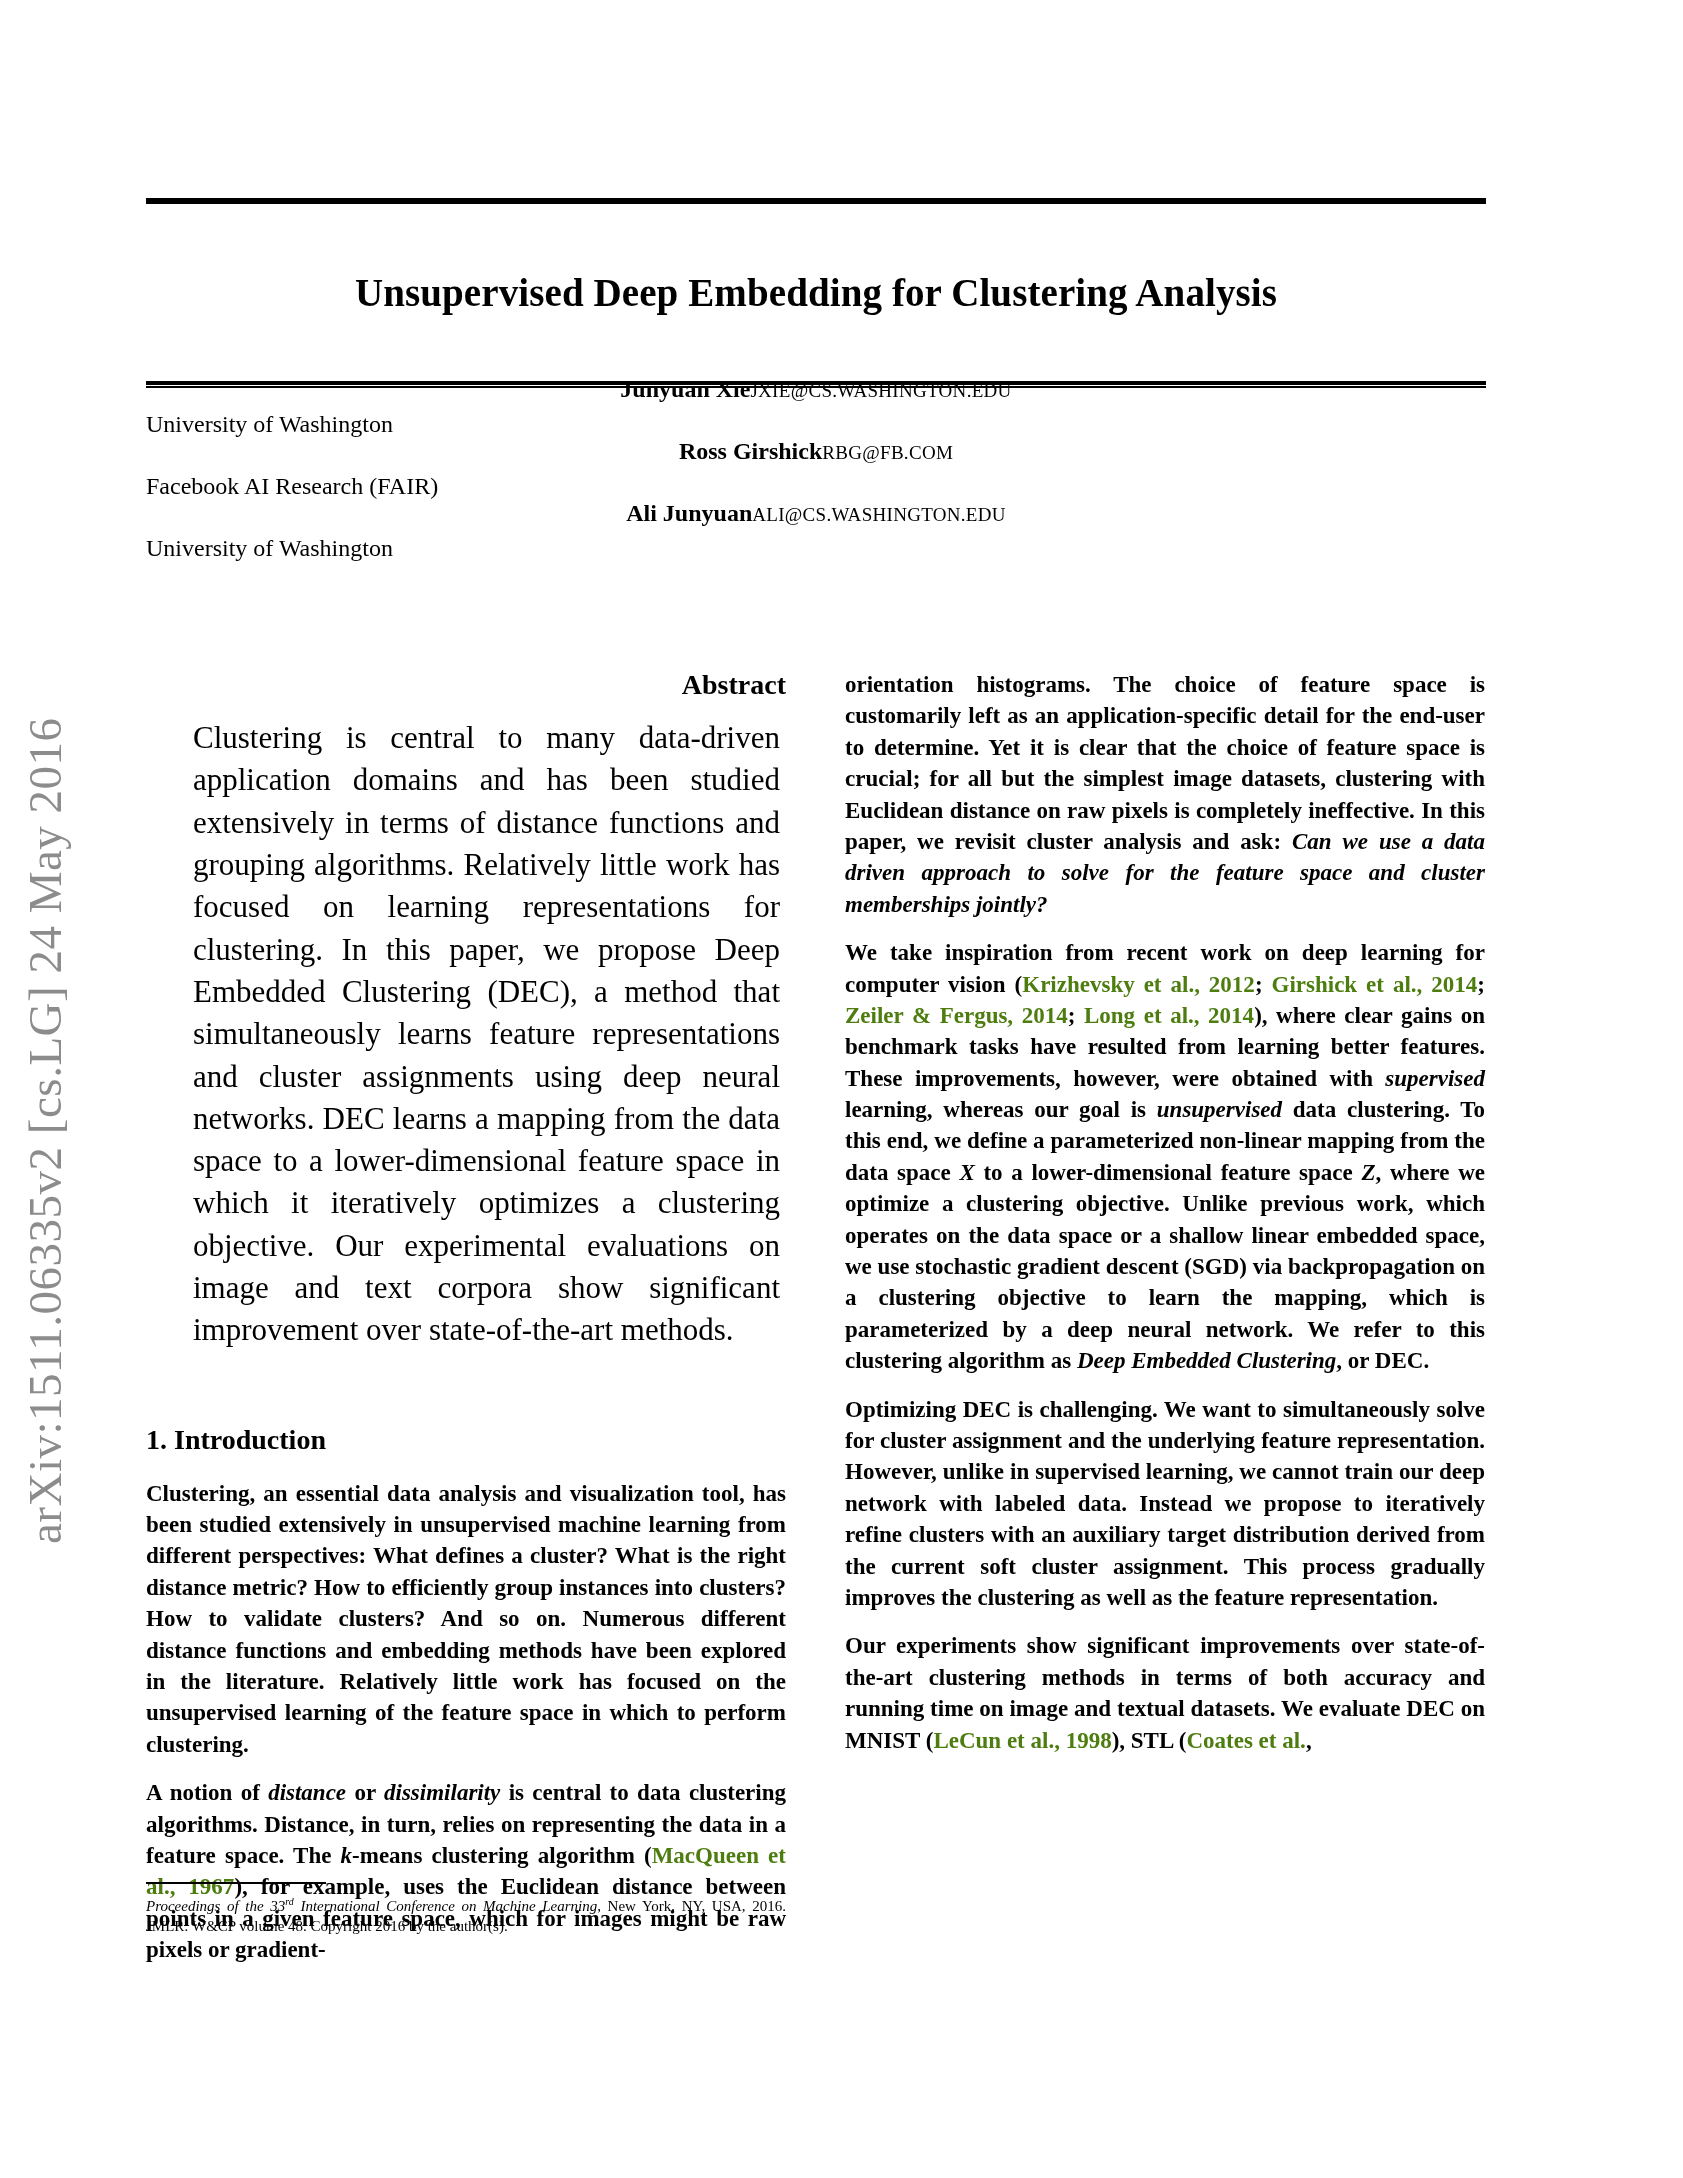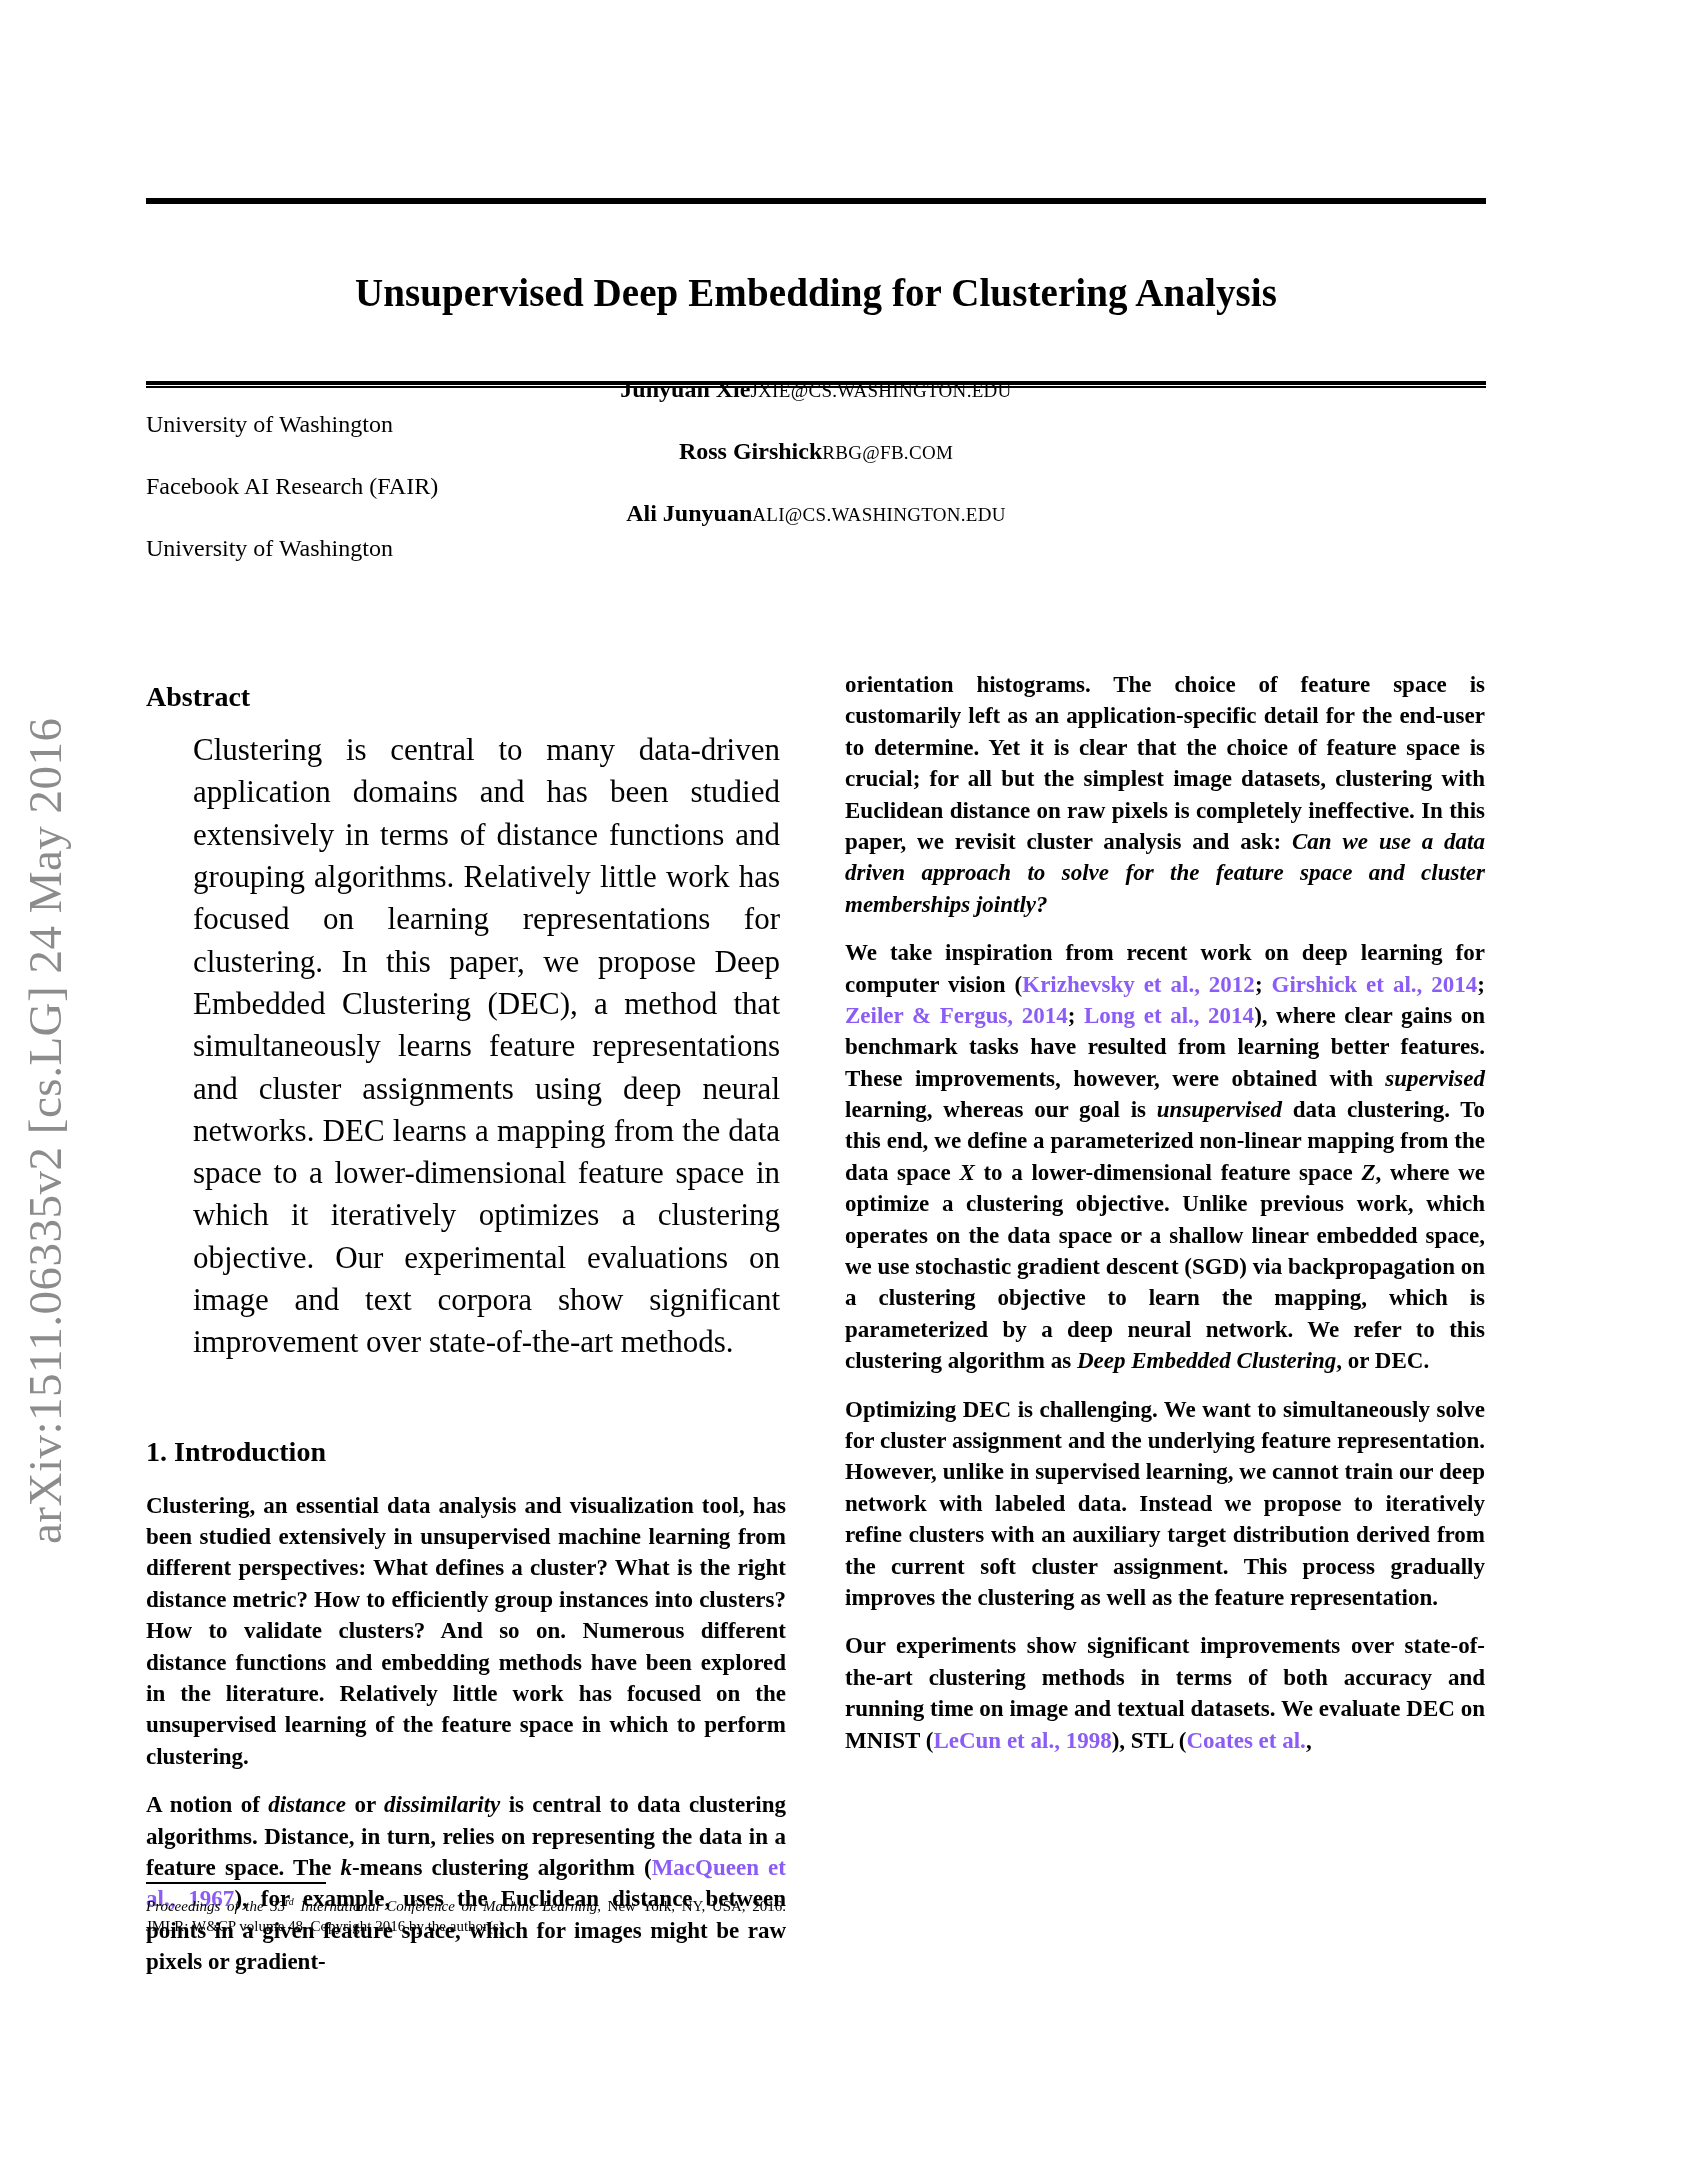--- a/index.html
+++ b/index.html
@@ -87,24 +87,24 @@
   #columns {
     position:absolute;
     left:0; top:669px;
     width:100%;
     display:flex;
     gap:59px;
   }
   .col { width:640px; position:relative; }
 
   #abstract-heading {
-    text-align:left;
+    text-align:right;
     font-size:28px;
     font-weight:bold;
-    margin:12px 0 16px 0;
+    margin:0 0 16px 0;
   }
   #abstract-body {
     margin:0 6px 0 47px;
     font-size:31px;
     line-height:1.365;
     text-align:justify;
   }
 
   .sec-heading {
     font-size:28px;
@@ -115,21 +115,21 @@
   p.body {
     margin:0 0 17px 0;
     font-size:23px;
     line-height:1.365;
     text-align:justify;
     text-indent:0;
     font-weight:bold;
   }
   p.body:last-child { margin-bottom:6px; }
 
-  .cite { color:#8b5cf6; }
+  .cite { color:#4d7c0f; }
   .it { font-style:italic; }
   .mathit { font-style:italic; font-family:"Liberation Serif", serif; }
 
   
   #footnote {
     position:absolute;
     left:0; top:1213px;
     width:640px;
   }
   #footnote-rule {

